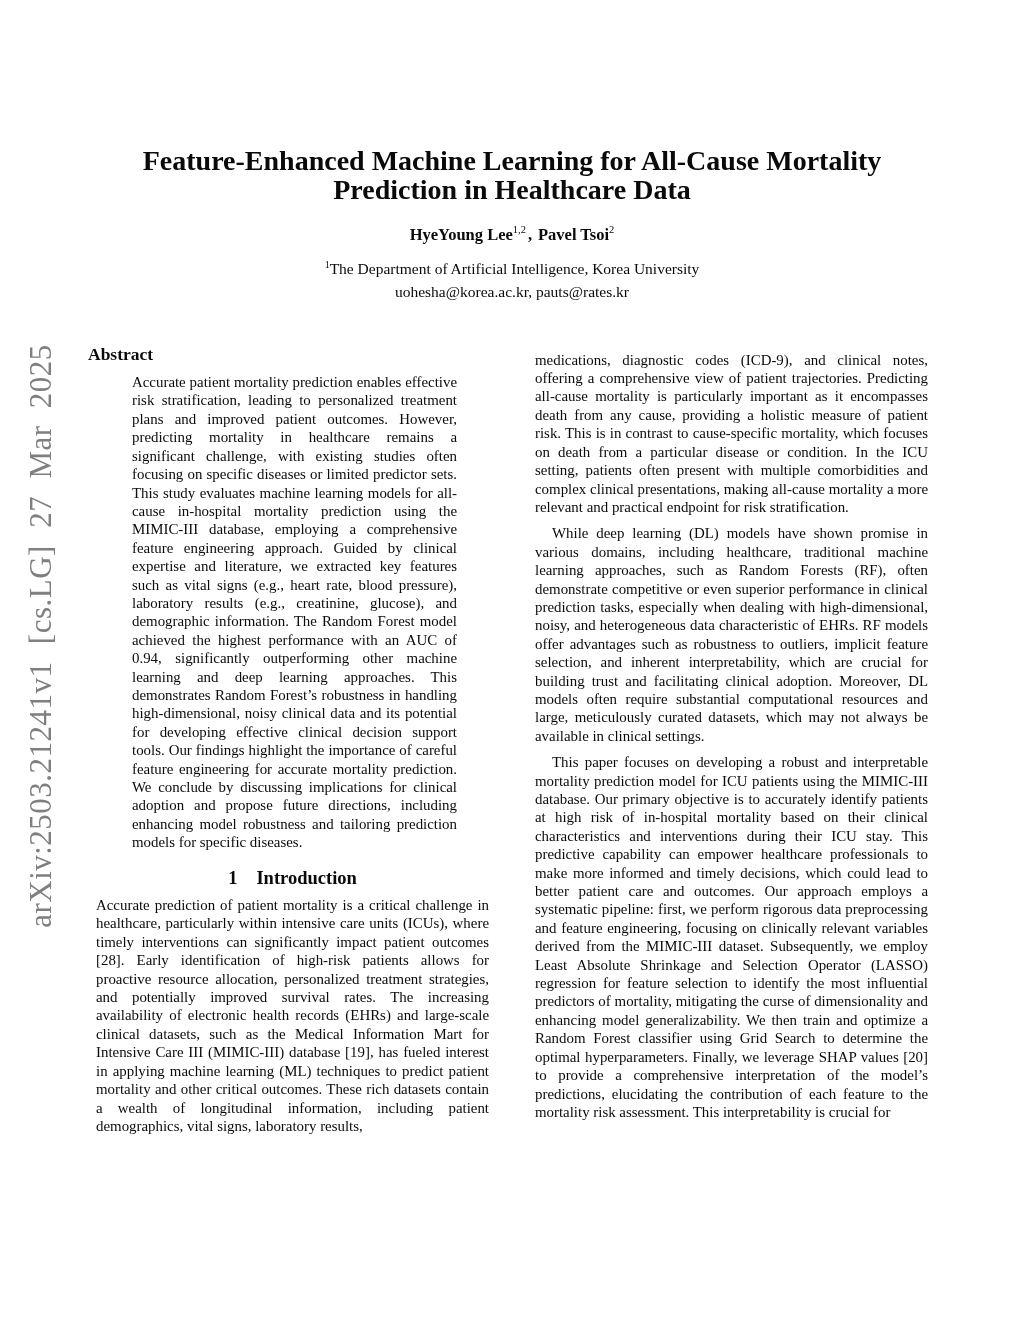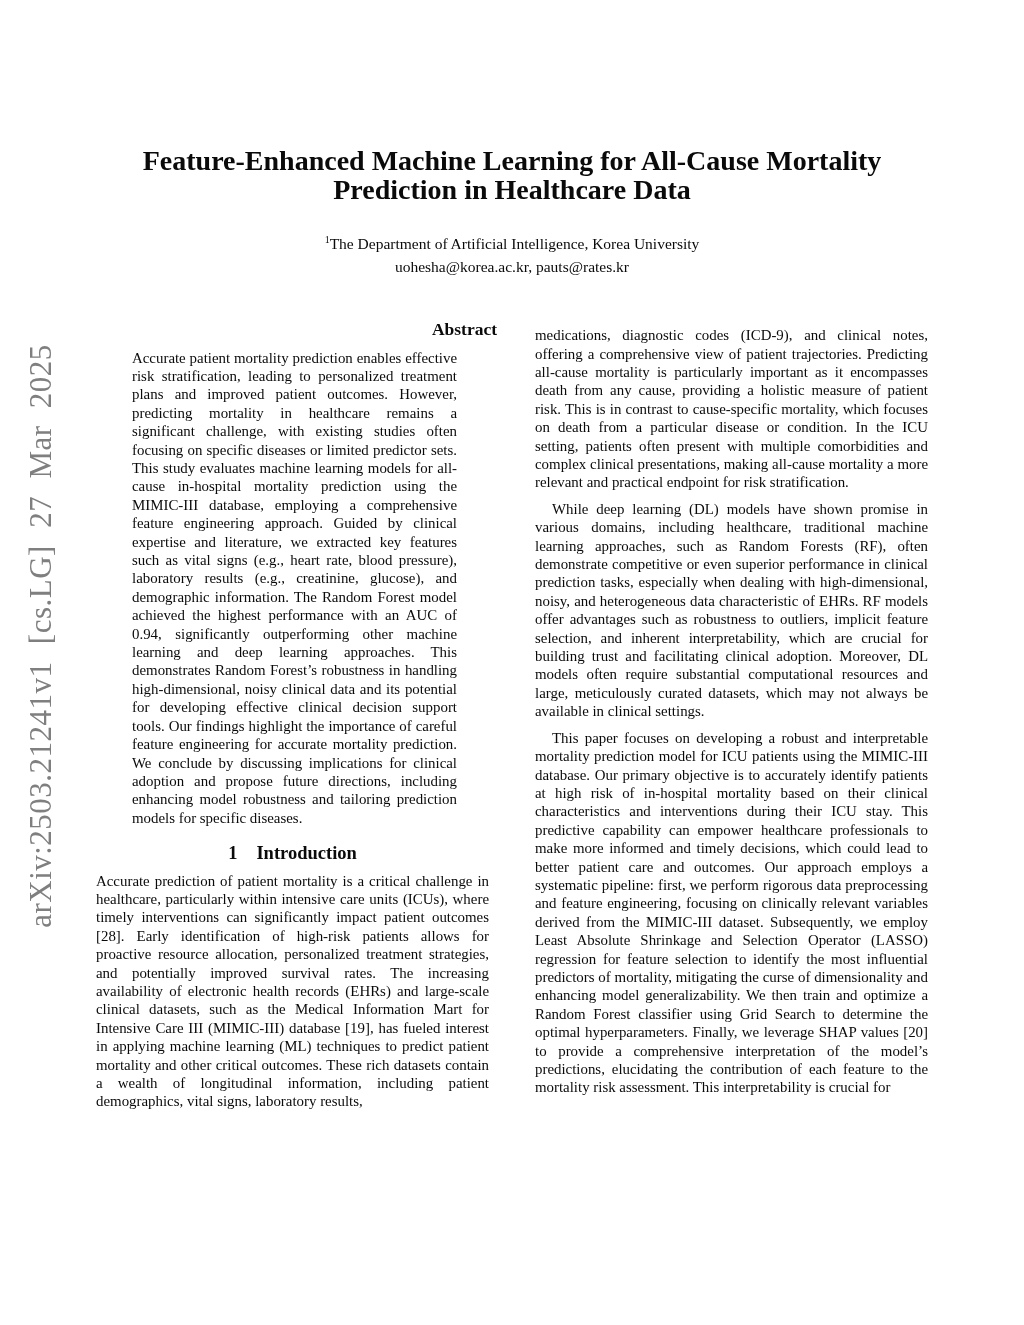--- a/index.html
+++ b/index.html
@@ -32,34 +32,34 @@
   .title {
     font-size: 28px;
     font-weight: bold;
     line-height: 29px;
     max-width: 812px;
     margin: 0 auto;
   }
   .authors { margin-top: 20px; font-size: 16.5px; font-weight: bold; }
   .authors sup { font-size: 10.5px; font-weight: 400; }
   .authors .sep { font-weight: bold; padding: 0 6px 0 2px; }
-  .affiliations { margin-top: 24px; font-size: 15.5px; line-height: 23px; text-align: center; }
+  .affiliations { margin-top: 8px; font-size: 15.5px; line-height: 23px; text-align: center; }
   .affiliations sup { font-size: 10px; }
   .emails { font-size: 15.5px; line-height: 23px; }
 
   
   .columns { display: flex; gap: 30px; margin: 40px 88px 0 88px; }
   .col {
     width: 409px;
     text-align: justify;
     font-size: 14.9px;
     line-height: 18.4px;
   }
   .abstract-heading {
-    text-align: right;
+    text-align: left;
     font-weight: bold;
     font-size: 17.5px;
     margin: 2px 0 10px 0;
   }
   .abstract-body { padding-left: 36px; padding-right: 32px; }
   .section-heading {
     font-size: 18.5px;
     font-weight: bold;
     text-align: center;
     margin: 17px 0 9px 0;
@@ -71,20 +71,23 @@
 </head>
 <body>
 
 <div class="page">
 
   <div class="watermark">arXiv:2503.21241v1 [cs.LG] 27 Mar 2025</div>
 
   <div class="header">
     <div class="title">Feature-Enhanced Machine Learning for All-Cause Mortality Prediction in Healthcare Data</div>
 
+    <div class="authors">
+      <span>HyeYoung Lee</span><sup>1,2</sup><span class="sep">,</span><span>Pavel Tsoi</span><sup>2</sup>
+    </div>
 
     <div class="affiliations">
       <div><sup>1</sup><span>The Department of Artificial Intelligence, Korea University</span></div>
       <div class="emails">uohesha@korea.ac.kr, pauts@rates.kr</div>
     </div>
   </div>
 
   <div class="columns">
 
     <div class="col">

